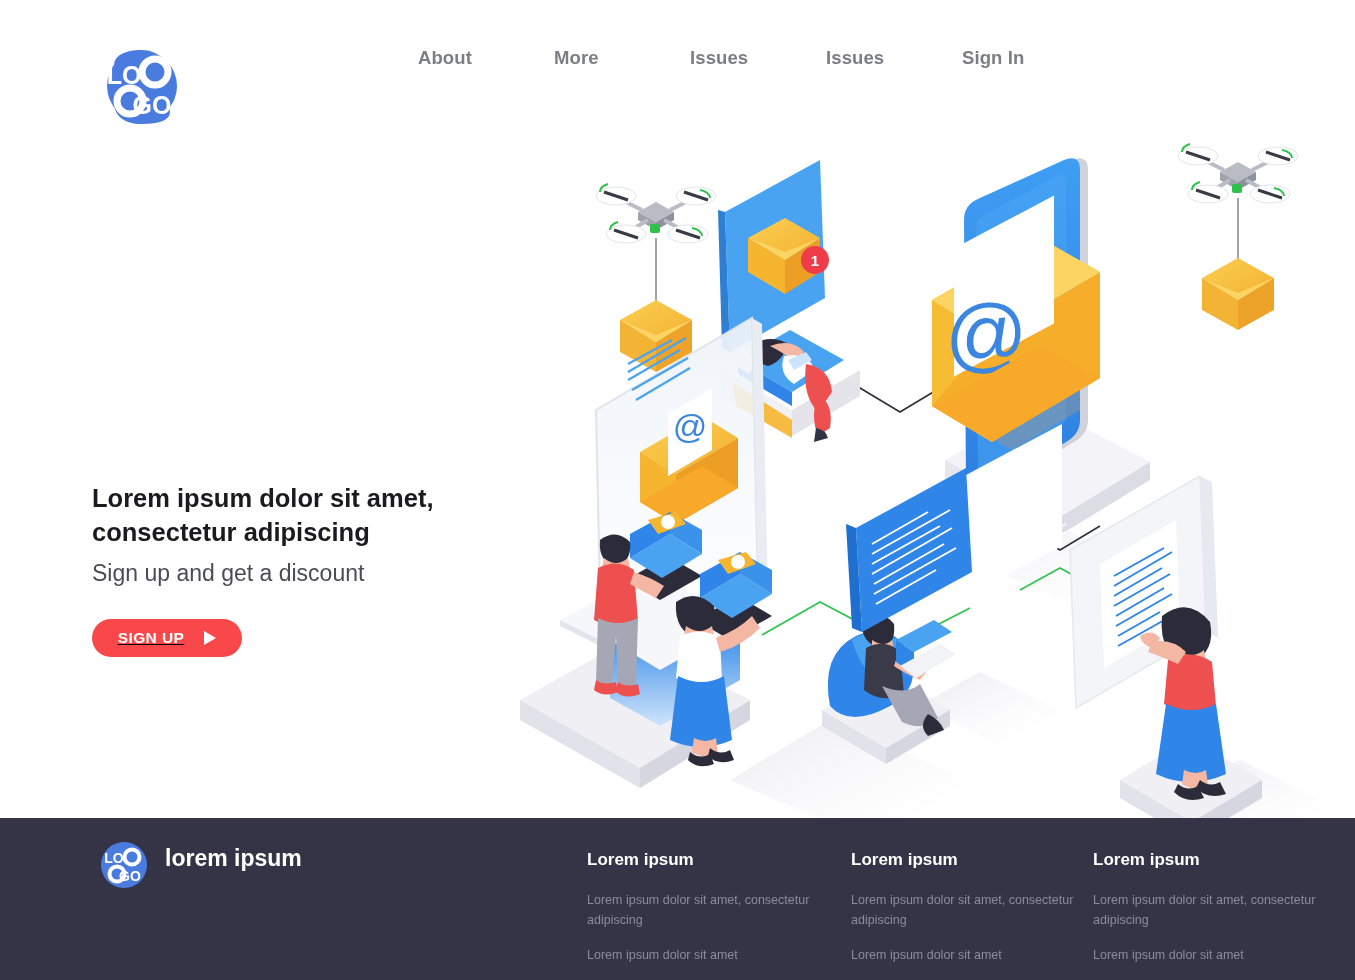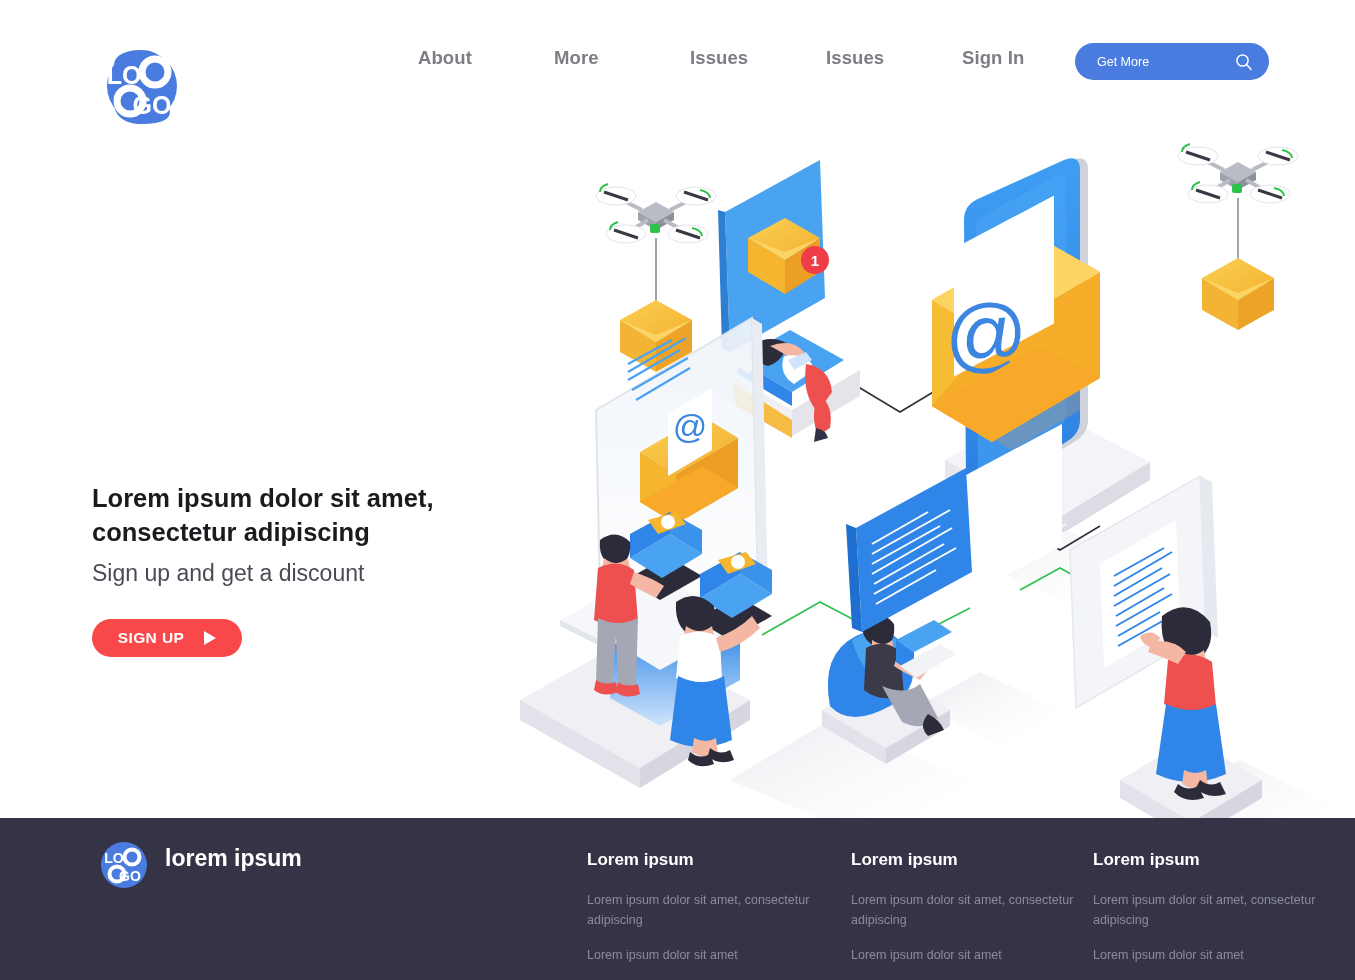--- a/index.html
+++ b/index.html
@@ -59,21 +59,21 @@
     color: #1b1b1f; font-size: 25.5px; font-weight: bold; line-height: 1.32;
   }
   .hero-note {
     position: absolute; left: 92px; top: 560px;
     color: #4b4b55; font-size: 23px;
   }
   .signup {
     position: absolute; left: 92px; top: 619px;
     width: 150px; height: 38px; border-radius: 19px;
     background: #f9484a; border: none; cursor: pointer;
-    display: flex; align-items: center; justify-content: center; gap: 20px;
+    display: flex; align-items: center; justify-content: center; gap: 20px; text-decoration: underline;
   }
   .signup .label { color:#fff; font-size: 15.5px; font-weight: bold; letter-spacing: .4px; }
   .signup .tri {
     width: 0; height: 0;
     border-left: 12px solid #fff;
     border-top: 7.5px solid transparent;
     border-bottom: 7.5px solid transparent;
   }
 
   
@@ -120,29 +120,20 @@
     </a>
 
     <nav class="nav">
       <a href="#">About</a>
       <a href="#">More</a>
       <a href="#">Issues</a>
       <a href="#">Issues</a>
       <a href="#">Sign In</a>
     </nav>
 
-    <button class="get-more">
-      <span class="label">Get More</span>
-      <span class="mag">
-        <svg viewBox="0 0 18 18" width="18" height="18">
-          <circle cx="7.5" cy="7.5" r="5.6" fill="none" stroke="#ffffff" stroke-width="1.5"></circle>
-          <line x1="11.6" y1="11.6" x2="16" y2="16.4" stroke="#ffffff" stroke-width="1.5" stroke-linecap="round"></line>
-        </svg>
-      </span>
-    </button>
   </div>
 
   <h2 class="hero-sub">Lorem ipsum dolor sit amet, consectetur adipiscing</h2>
   <p class="hero-note">Sign up and get a discount</p>
   <button class="signup">
     <span class="label">SIGN UP</span>
     <span class="tri"></span>
   </button>
 
   <div class="illus">

